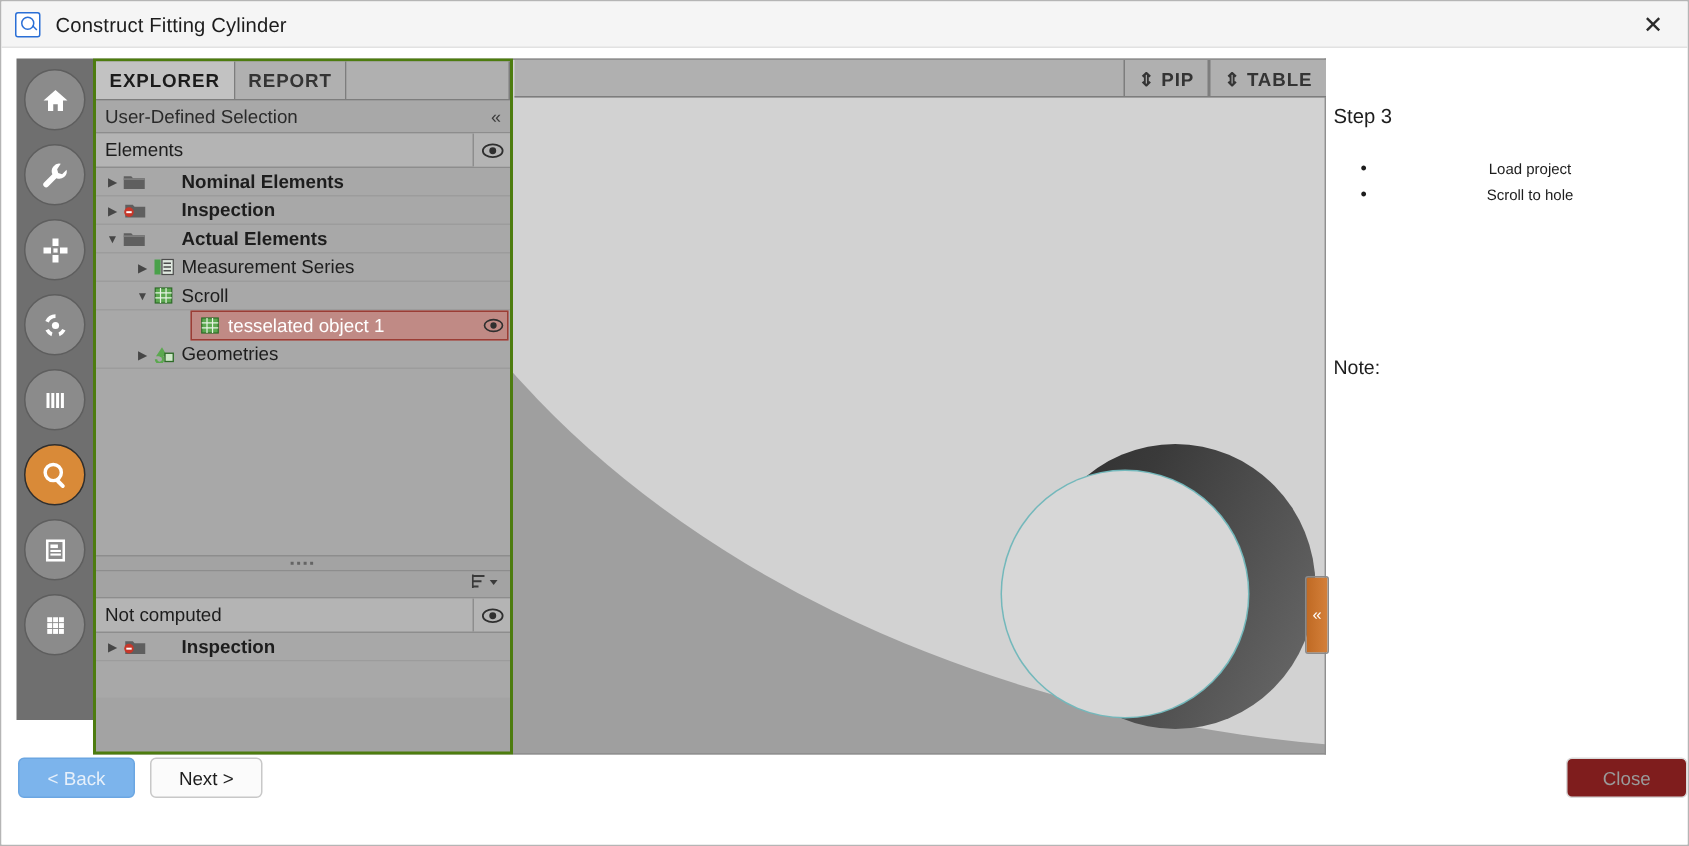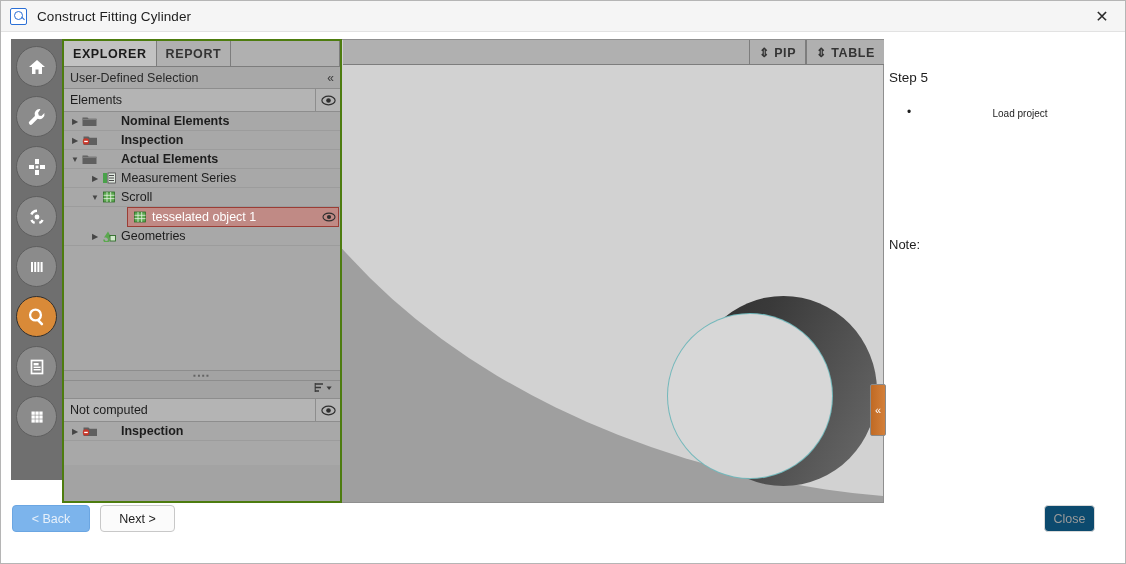--- a/index.html
+++ b/index.html
@@ -236,22 +236,22 @@
   }
   .btn-back {
     left: 11px; top: 473px; width: 78px;
     background: #7cb4ec; border: 1px solid #6ba6e2; color: #e7f0fa;
   }
   .btn-next {
     left: 99px; top: 473px; width: 75px;
     background: #fbfbfb; border: 1px solid #c8c8c8; color: #1d1d1d;
   }
   .btn-close {
-    left: 1043px; top: 473px; width: 51px;
-    background: #0c4a6e; border: 1px solid #dadada; color: #9a9a9a;
+    left: 1043px; top: 473px; width: 81px;
+    background: #7f1d1d; border: 1px solid #dadada; color: #9a9a9a;
   }
 </style>
 </head>
 <body>
 
 <div id="app">
 
   <div class="titlebar">
     <div class="title-ico"></div>
     <div class="title-text">Construct Fitting Cylinder</div>
@@ -511,23 +511,24 @@
       <div style="width:0"></div>
     </div>
     <div style="position:absolute; left:342px; top:8px; width:541px; height:25px; background:#b0b0b0; border-bottom:1px solid #7d7d7d; display:flex; justify-content:flex-end; z-index:4;">
       <div class="tab" style="border-left:1px solid #7d7d7d; font-family:'Liberation Sans',sans-serif;">⇕ PIP</div>
       <div class="tab" style="border-left:1px solid #7d7d7d; border-right:none; font-family:'Liberation Sans',sans-serif;">⇕ TABLE</div>
     </div>
 
     <div class="collapse-handle">«</div>
 
     <div class="wizard">
-      <div class="step-title">Step 5</div>
+      <div class="step-title">Step 3</div>
       <ul class="bullets">
         <li>Load project</li>
+        <li>Scroll to hole</li>
       </ul>
       <div class="note-label">Note:</div>
     </div>
 
     <div class="btn btn-back">&lt; Back</div>
     <div class="btn btn-next">Next &gt;</div>
     <div class="btn btn-close">Close</div>
 
   </div>
 </div>

